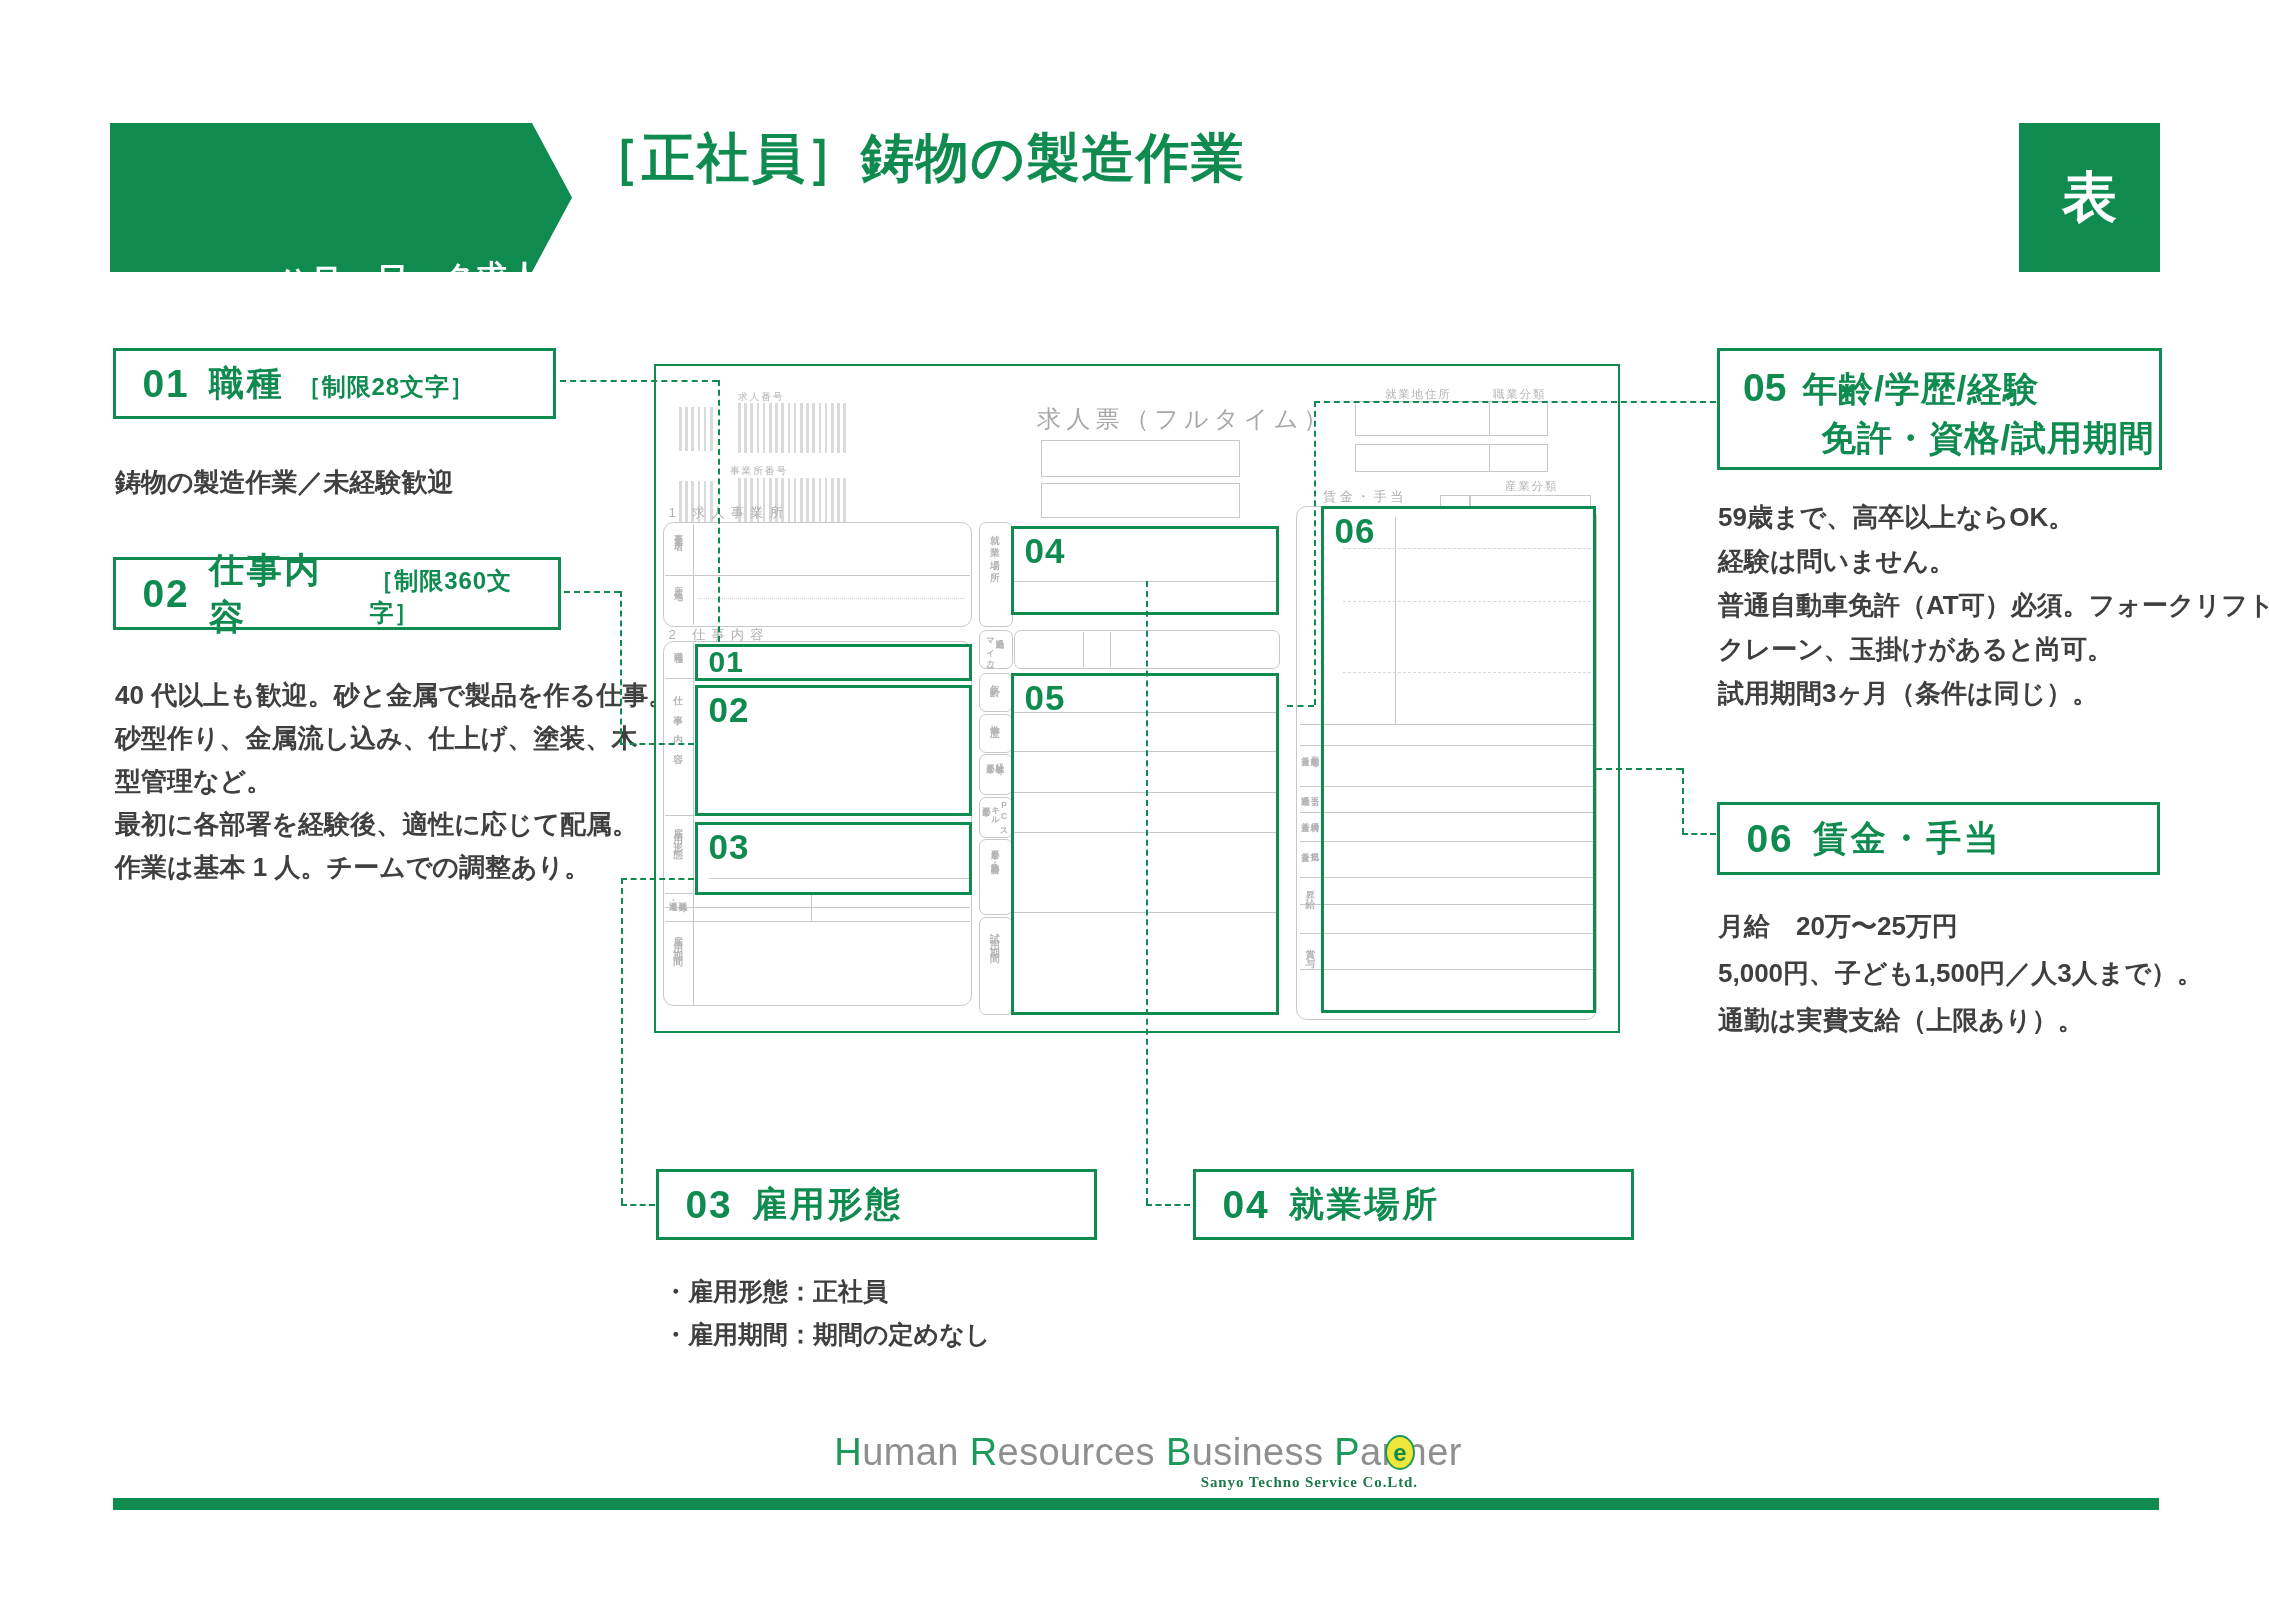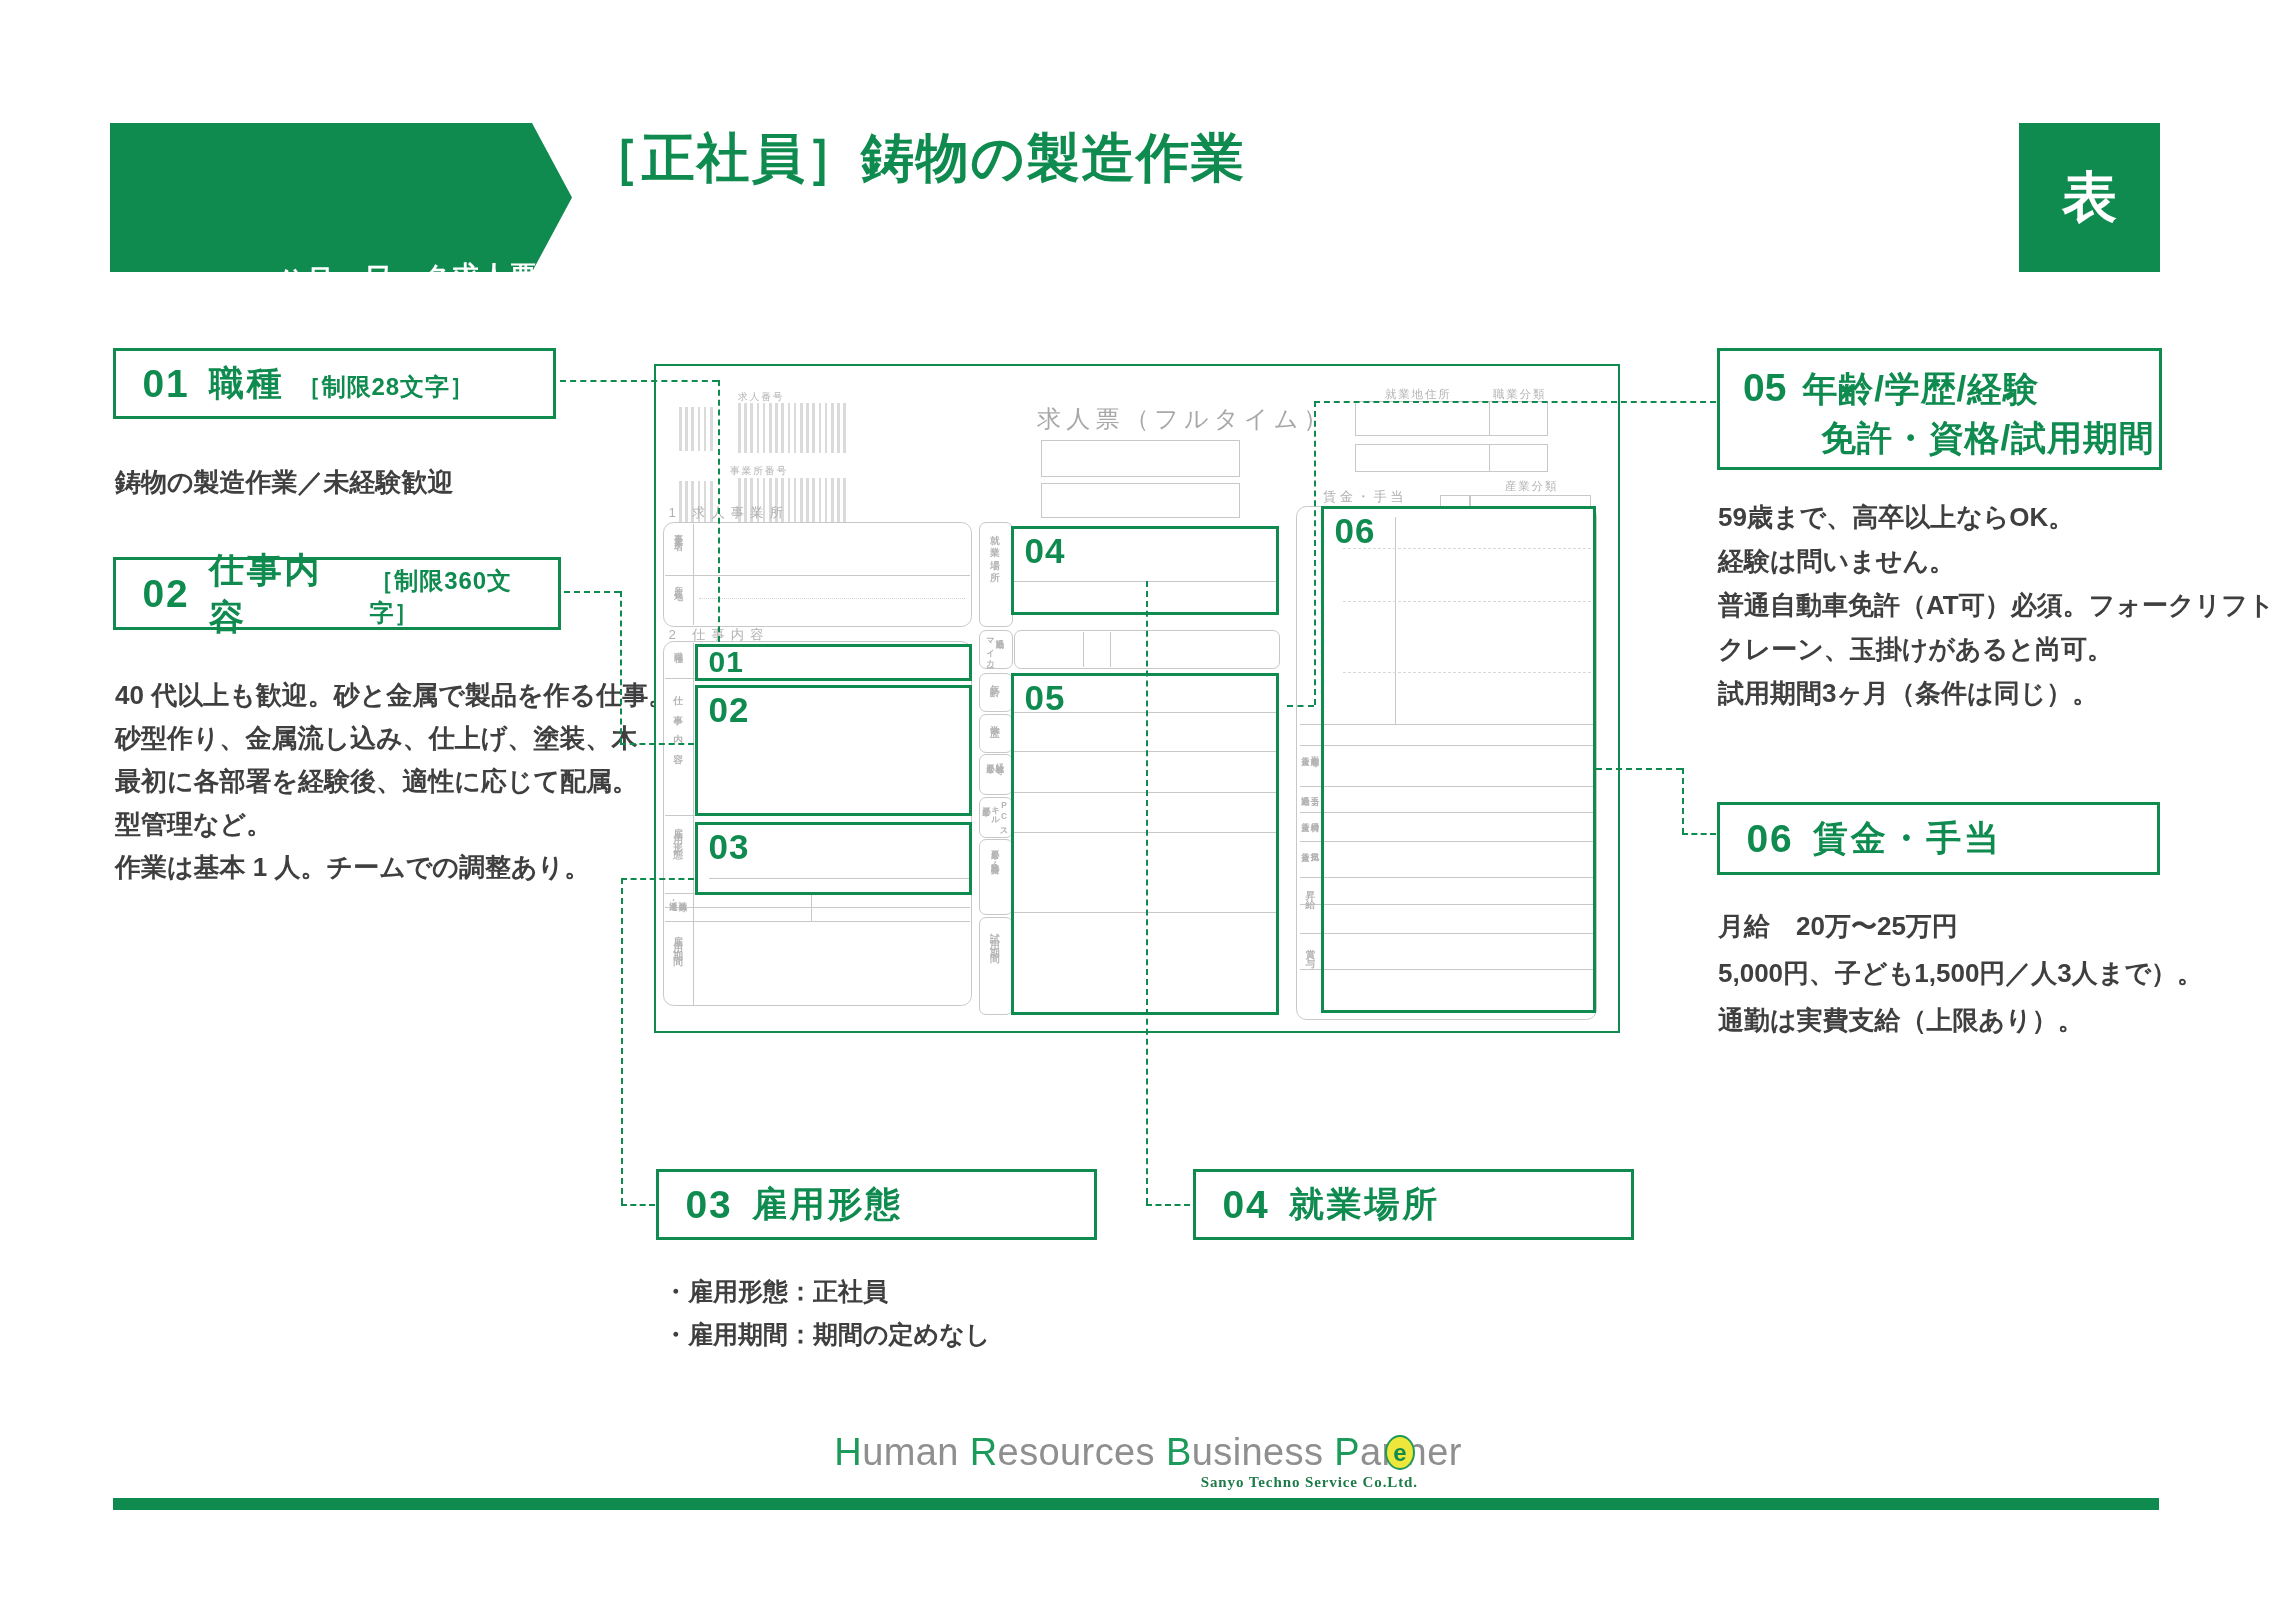--- a/index.html
+++ b/index.html
@@ -10,21 +10,21 @@
     --fgt:#a8a8a8;     
   }
   *{margin:0;padding:0;box-sizing:border-box}
   html,body{background:#fff}
   body{font-family:"Liberation Sans","DejaVu Sans",sans-serif}
   #page{position:relative;width:2270px;height:1618px;background:#fff;overflow:hidden}
 
   
   .hbar{position:absolute;left:110px;top:123px;width:2050px;height:149px;background:var(--g)}
   .htag{position:absolute;left:168px;top:135px;color:#fff;font-weight:bold}
-  .htag .l1{font-size:26px;letter-spacing:2.7px;line-height:35px}
+  .htag .l1{font-size:30px;letter-spacing:2.7px;line-height:35px}
   .htag .l2{font-size:51px;letter-spacing:3.5px;line-height:57px}
   .hband{position:absolute;left:493px;top:123px;width:1526px;height:149px;background:#fff;
          clip-path:polygon(39px 0,100% 0,100% 100%,39px 100%,79px 50%);
          display:flex;}
   .htitle{margin-left:94px;color:var(--g);font-size:53px;font-weight:bold;letter-spacing:1.8px}
   .hside{position:absolute;left:2019px;top:123px;width:141px;height:149px;background:var(--g);
          color:#fff;font-size:55px;font-weight:bold;display:flex;align-items:center;justify-content:center}
 
   
   .gbox{position:absolute;border:3.5px solid var(--g);background:#fff;display:flex;align-items:center;color:var(--g);font-weight:bold}
@@ -100,22 +100,22 @@
     </div>
 
   <div class="gbox" style="left:113px;top:557px;width:448px;height:73px">
     <span class="num">02</span>
     <span class="ttl">仕事内容</span>
     <span class="note">［制限360文字］</span>
   </div>
   <div class="body-text" style="left:115px;top:674px;font-size:26px;line-height:43px">
       <div>40 代以上も歓迎。砂と金属で製品を作る仕事。</div>
       <div>砂型作り、金属流し込み、仕上げ、塗装、木</div>
+      <div>型管理など。</div>
       <div>最初に各部署を経験後、適性に応じて配属。</div>
-      <div>型管理など。</div>
       <div>作業は基本 1 人。チームでの調整あり。</div>
     </div>
 
   <div class="gbox" style="left:656px;top:1169px;width:441px;height:71px">
     <span class="num">03</span>
     <span class="ttl">雇用形態</span>
   </div>
   <div class="body-text" style="left:663px;top:1270px;font-size:25px;line-height:43px">
       <div>・雇用形態：正社員</div>
       <div>・雇用期間：期間の定めなし</div>

